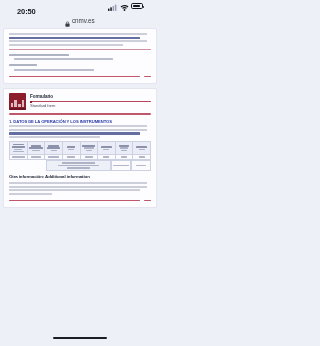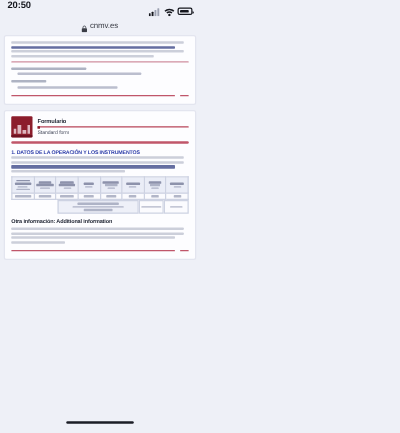--- a/index.html
+++ b/index.html
@@ -12,23 +12,23 @@
   #screen {
     position: relative;
     width: 160px; height: 346px;
     background: #eef0f7;
   }
 
   
   .statusbar {
     position: relative;
     height: 15px;
-    padding: 0 6px;
+    padding: 0 17px;
     display: flex;
-    align-items: flex-start;
+    align-items: flex-end;
     justify-content: space-between;
     background: #eef0f7;
   }
   .sb-time {
     font-size: 7.5px;
     font-weight: bold;
     color: #14161d;
     letter-spacing: -0.1px;
     line-height: 1;
   }

